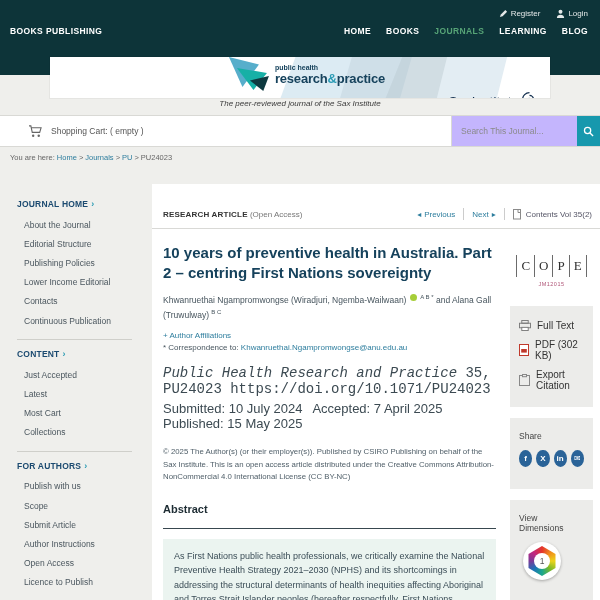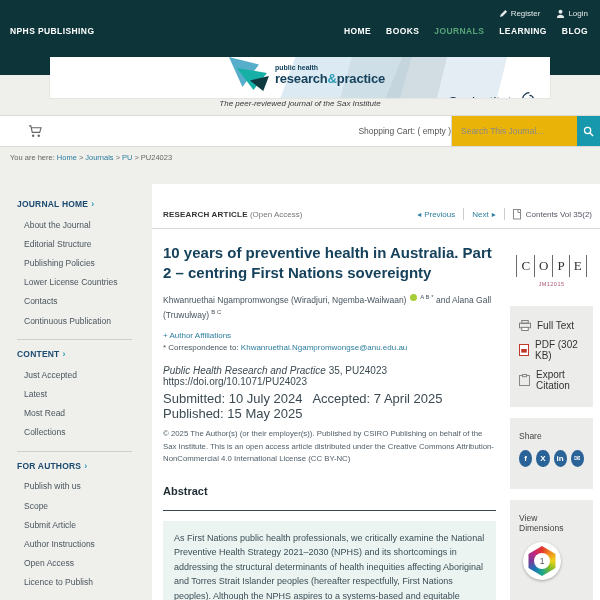--- a/index.html
+++ b/index.html
@@ -41,23 +41,23 @@
   .ph-small{font-size:7px;font-weight:bold;color:#16425c;margin-bottom:1px;}
   .ph-big{font-size:13px;font-weight:bold;color:#16425c;letter-spacing:-.2px;}
   .ph-big .amp{color:#2a9bb5;}
   .saxlogo{margin-left:auto;margin-right:12px;display:flex;align-items:flex-start;gap:2px;position:relative;z-index:2;cursor:pointer;}
   .sax-text{font-size:13px;color:#14304f;letter-spacing:.2px;font-weight:500;margin-top:3px;}
   
   .tagband{height:40px;display:flex;align-items:flex-end;justify-content:center;padding-bottom:7px;box-sizing:border-box;}
   .tagline{font-size:8px;font-style:italic;color:#3a3a3a;}
   
   .cartbar{height:30px;background:#fff;border-top:1px solid #d9d9d5;border-bottom:1px solid #d9d9d5;display:flex;align-items:stretch;}
-  .cart-left{flex:1;display:flex;align-items:center;gap:16px;padding-left:28px;font-size:8.5px;color:#555;cursor:pointer;justify-content:space-between;}
+  .cart-left{flex:1;display:flex;align-items:center;gap:8px;padding-left:28px;font-size:8.5px;color:#555;cursor:pointer;}
   .search-sec{width:148px;border-left:1px solid #d9d9d5;display:flex;align-items:stretch;}
-  .search-input{flex:1;border:none;outline:none;font-size:8.5px;color:#444;padding:0 6px 0 9px;font-family:"Liberation Sans",sans-serif;background:#eab308;min-width:0;}
+  .search-input{flex:1;border:none;outline:none;font-size:8.5px;color:#444;padding:0 6px 0 9px;font-family:"Liberation Sans",sans-serif;background:#c4b5fd;min-width:0;}
   .search-input::placeholder{color:#8a8a8a;}
   .search-btn{width:23px;background:#1798ad;border:none;display:flex;align-items:center;justify-content:center;cursor:pointer;}
   
   .breadcrumb{padding:6px 10px 5px;font-size:7.5px;color:#666;}
   .bc-link{color:#2e7e9e;cursor:pointer;}
   .bc-sep{color:#666;padding:0 2px;}
   
   .mainwrap{display:flex;margin-top:17px;align-items:stretch;height:520px;}
   .sidebar{width:152px;box-sizing:border-box;padding:10px 10px 0 17px;flex-shrink:0;}
   .sb-title{font-size:8.5px;font-weight:bold;color:#1b4a70;margin:5px 0 6px;cursor:pointer;letter-spacing:.2px;}
@@ -79,25 +79,25 @@
   .pg-contents{color:#556;display:flex;align-items:center;gap:4px;cursor:pointer;}
   .body-row{display:flex;flex:1;}
   .main-col{flex:1;padding:14px 12px 0 11px;min-width:0;}
   .art-title{font-size:15px;font-weight:bold;color:#16425c;line-height:1.32;margin:0 0 9px;}
   .authors{font-size:8.5px;color:#47555e;line-height:1.7;}
   .authors sup{font-size:6px;color:#47555e;}
   .orcid{display:inline-block;width:7px;height:7px;border-radius:50%;background:#a6ce39;vertical-align:1px;margin:0 1px;cursor:pointer;}
   .aff-link{display:block;margin-top:9px;font-size:8px;color:#2e7e9e;cursor:pointer;}
   .corresp{margin-top:3px;font-size:8px;color:#47555e;}
   .corresp a{color:#2e7e9e;text-decoration:none;cursor:pointer;}
-  .citation{margin-top:13px;font-size:10px;color:#3c4a52;}
+  .citation{margin-top:13px;font-size:14px;color:#3c4a52;font-family:Liberation Mono, monospace;}
   .citation .jname{font-style:italic;}
   .dates{margin-top:4px;font-size:13px;color:#3c4a52;}
   .dates span{margin-right:7px;}
-  .copyright{margin-top:7px;font-size:7.8px;color:#51606a;line-height:1.6;padding-right:2px;}
+  .copyright{margin-top:15px;font-size:7.8px;color:#51606a;line-height:1.6;padding-right:2px;}
   .abs-head{margin-top:19px;font-size:11px;font-weight:bold;color:#1d2c33;padding-bottom:13px;border-bottom:1.5px solid #38474f;}
   .abs-box{margin-top:10px;background:#ebf4f0;padding:10px 11px 14px;font-size:9px;color:#3b4d57;line-height:1.62;}
   
   .rail{width:92px;flex-shrink:0;padding:12px 7px 0 2px;display:flex;flex-direction:column;gap:11px;box-sizing:border-box;}
   .cope{align-self:center;text-align:center;margin-top:14px;cursor:pointer;}
   .cope-letters{display:inline-flex;align-items:stretch;}
   .cope-l{font-family:"Liberation Serif","DejaVu Serif",serif;font-size:13px;color:#2f2f2f;padding:3px 4px;border-left:1px solid #6b6b6b;}
   .cope-l:last-child{border-right:1px solid #6b6b6b;}
   .cope-code{font-size:5.5px;color:#b05577;margin-top:4px;letter-spacing:.5px;}
   .rail-box{background:#ececea;padding:12px 9px;}
@@ -127,21 +127,21 @@
     </span>
     <span class="tb-link">
       <svg width="9" height="9" viewBox="0 0 10 10">
           <circle cx="5" cy="3" r="2.2" fill="#e4e9e9"></circle>
           <path d="M1 10c0-2.4 1.8-3.6 4-3.6S9 7.6 9 10z" fill="#e4e9e9"></path>
         </svg>
       <span>Login</span>
     </span>
   </div>
   <div class="topbar-row2">
-    <div class="brand">NPHS PUBLISHING</div>
+    <div class="brand">BOOKS PUBLISHING</div>
     <div class="mainnav">
       <span class="nav-item">HOME</span>
       <span class="nav-item">BOOKS</span>
       <span class="nav-item active">JOURNALS</span>
       <span class="nav-item">LEARNING</span>
       <span class="nav-item">BLOG</span>
     </div>
   </div>
 </div>
 
@@ -200,28 +200,28 @@
   <span class="bc-link">Home</span><span class="bc-sep">&gt;</span><span class="bc-link">Journals</span><span class="bc-sep">&gt;</span><span class="bc-link">PU</span><span class="bc-sep">&gt;</span><span>PU24023</span>
 </div>
 
 <div class="mainwrap">
 
   <div class="sidebar">
     <div class="sb-title"><span>JOURNAL HOME</span><span class="chev"></span></div>
     <div class="sb-item">About the Journal</div>
     <div class="sb-item">Editorial Structure</div>
     <div class="sb-item">Publishing Policies</div>
-    <div class="sb-item">Lower License Countries</div>
+    <div class="sb-item">Lower Income Editorial</div>
     <div class="sb-item">Contacts</div>
     <div class="sb-item">Continuous Publication</div>
     <div class="sb-div"></div>
     <div class="sb-title"><span>CONTENT</span><span class="chev"></span></div>
     <div class="sb-item">Just Accepted</div>
     <div class="sb-item">Latest</div>
-    <div class="sb-item">Most Read</div>
+    <div class="sb-item">Most Cart</div>
     <div class="sb-item">Collections</div>
     <div class="sb-div"></div>
     <div class="sb-title"><span>FOR AUTHORS</span><span class="chev"></span></div>
     <div class="sb-item">Publish with us</div>
     <div class="sb-item">Scope</div>
     <div class="sb-item">Submit Article</div>
     <div class="sb-item">Author Instructions</div>
     <div class="sb-item">Open Access</div>
     <div class="sb-item">Licence to Publish</div>
 

